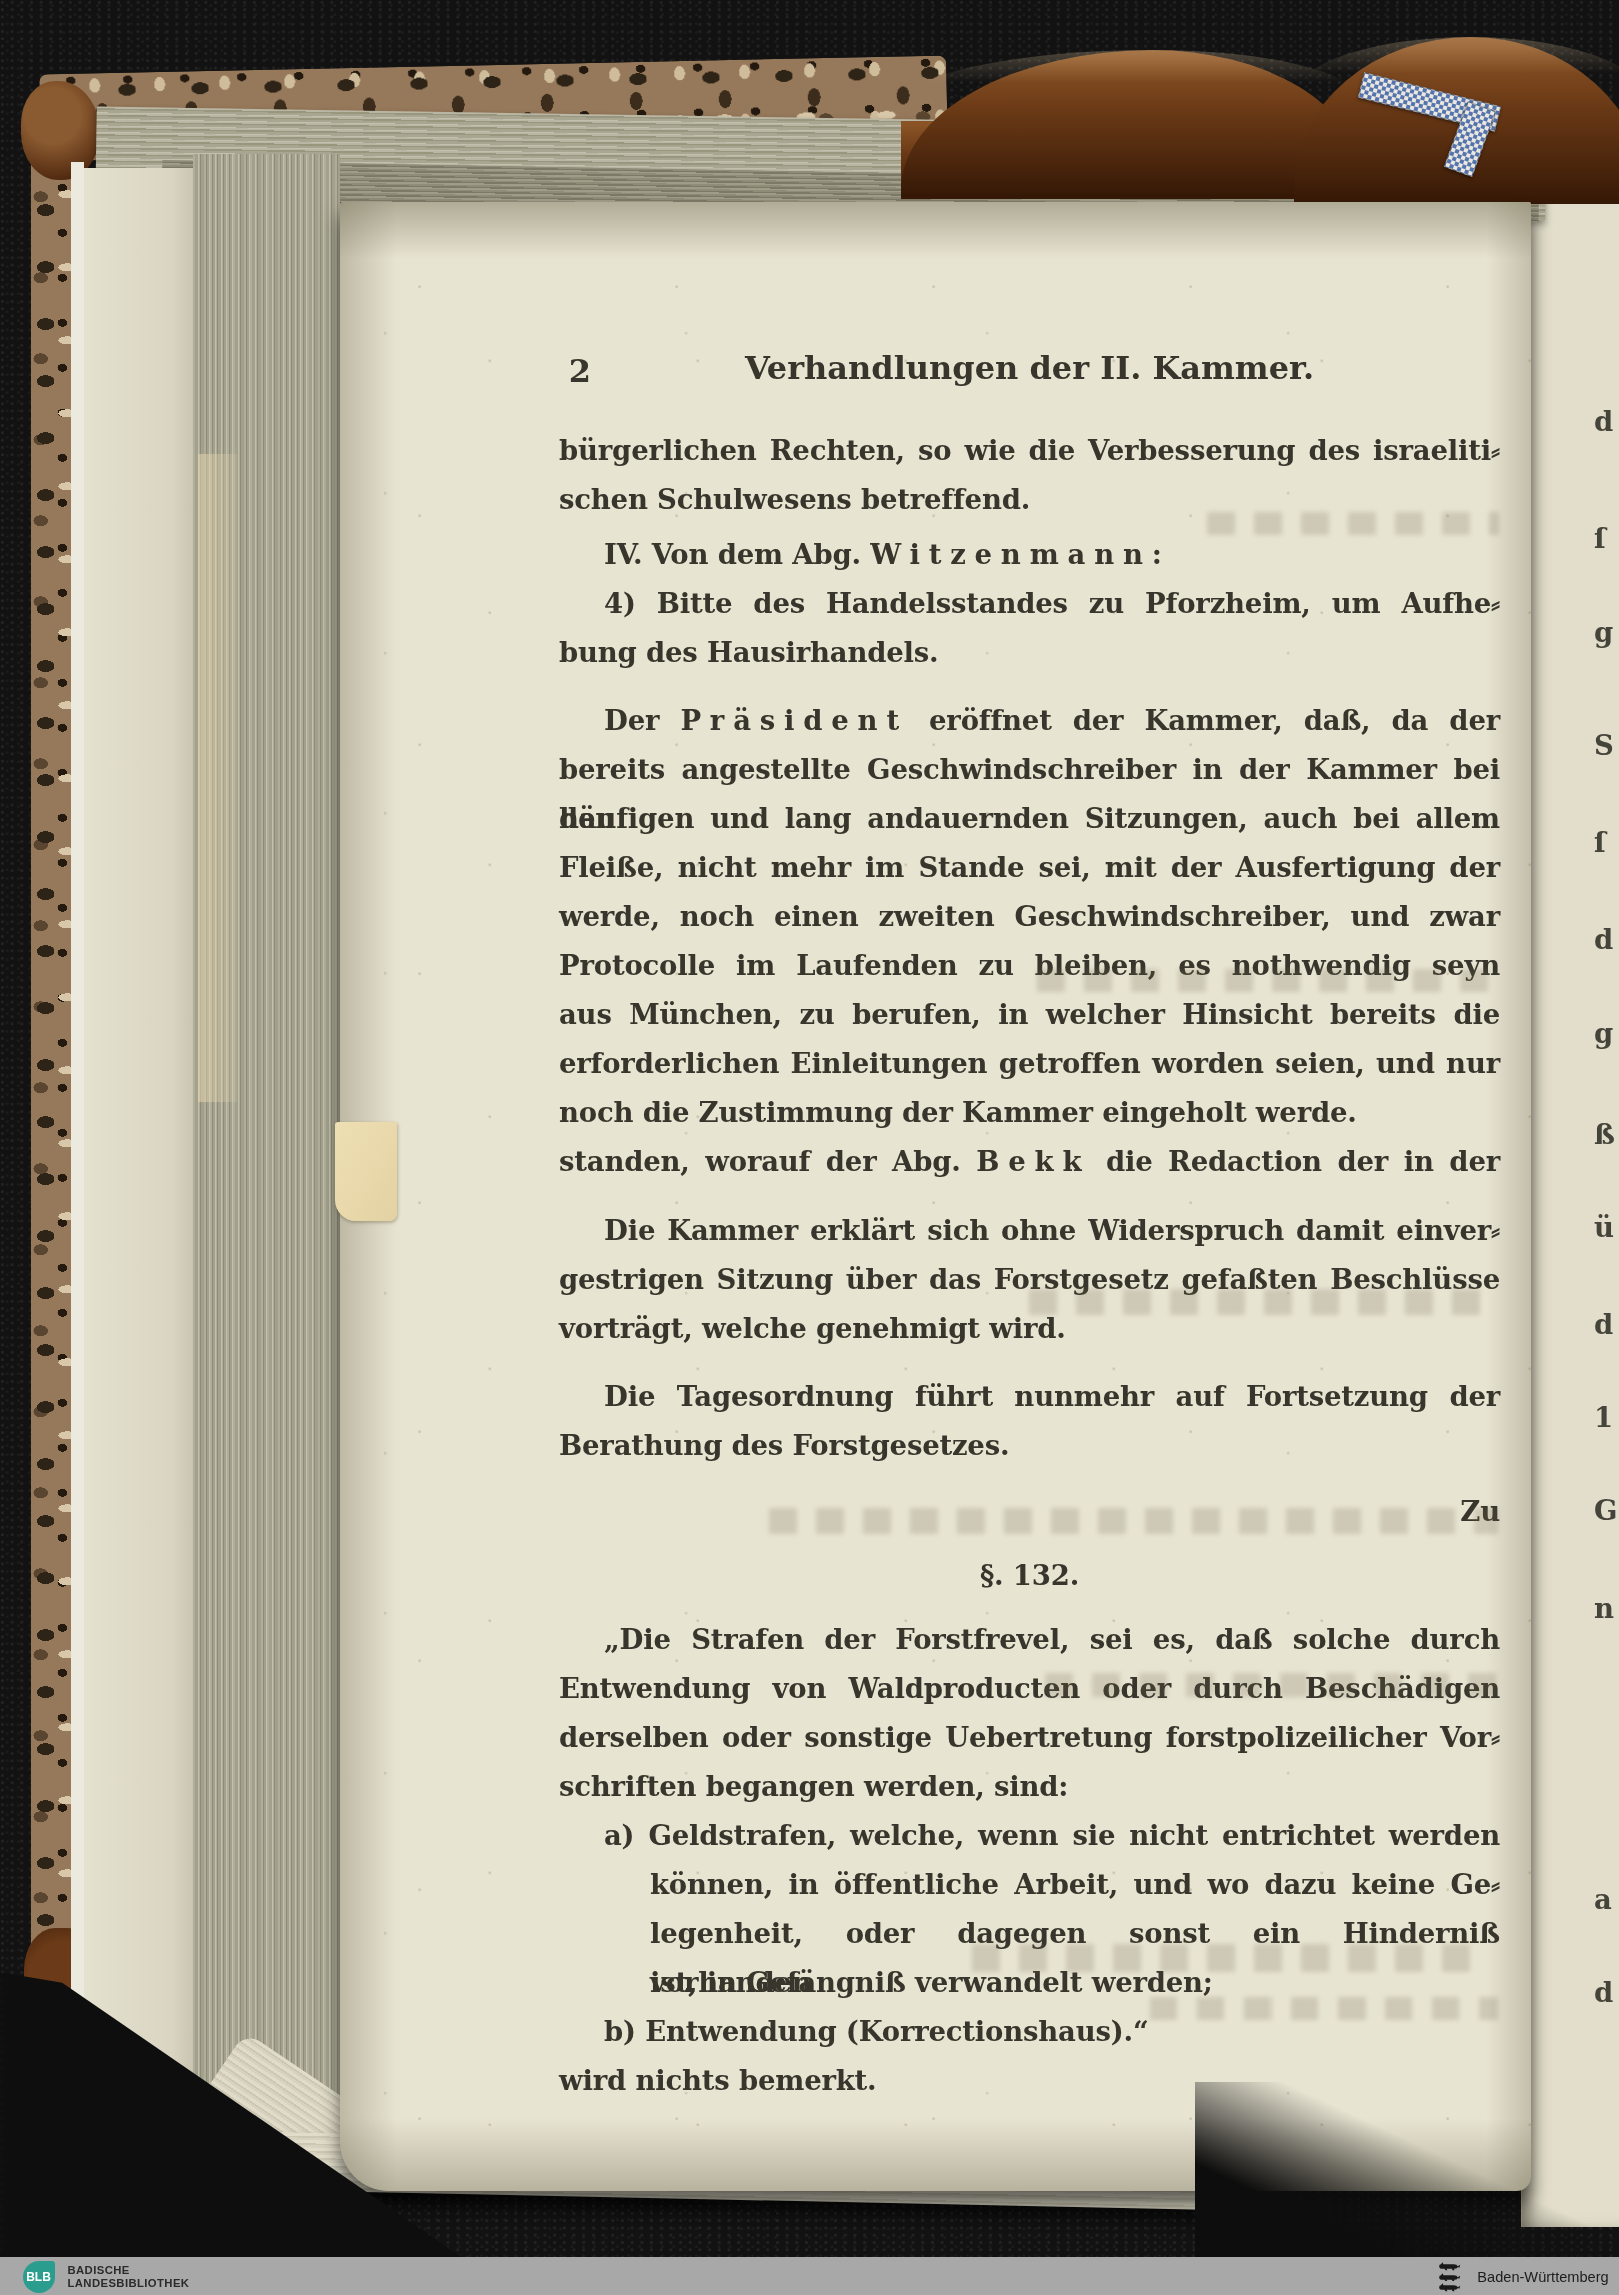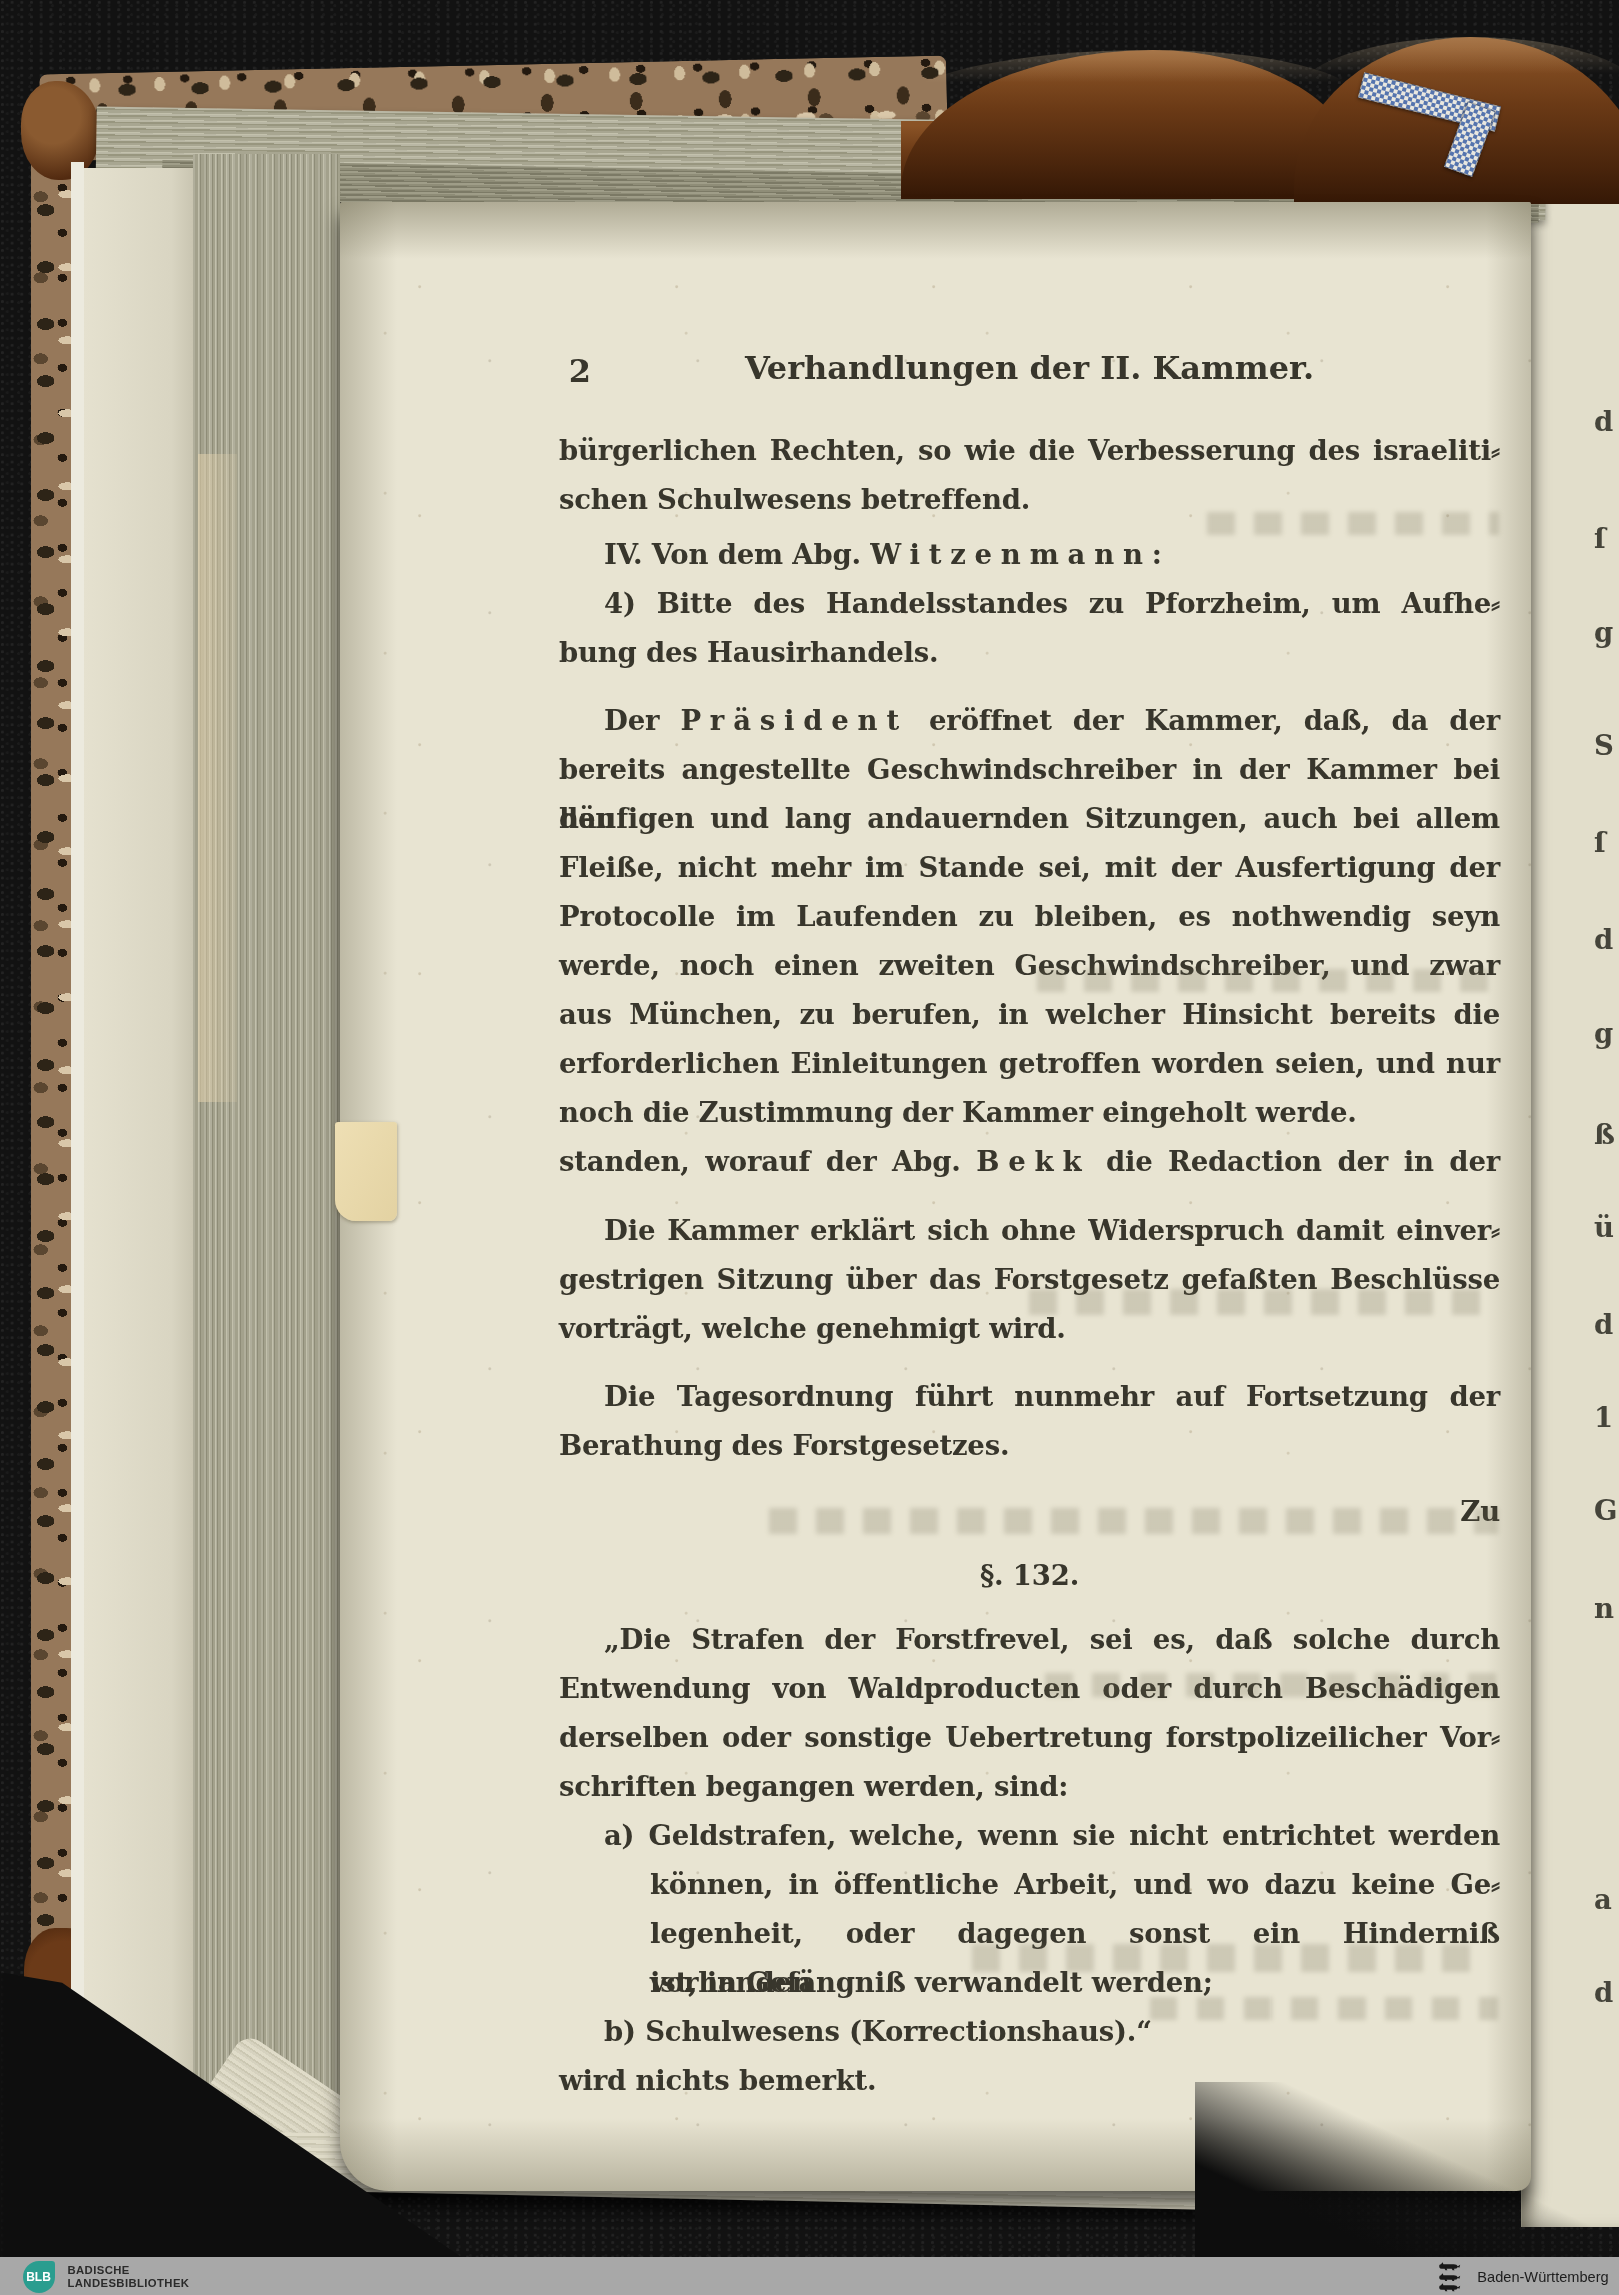--- a/index.html
+++ b/index.html
@@ -180,42 +180,42 @@
   <div id="page-text-lines">
       <div class="line j"><span>bürgerlichen Rechten, so wie die Verbesserung des israeliti⸗</span></div>
       <div class="line"><span>schen Schulwesens betreffend.</span></div>
       <div class="line i1" style="margin-top: 5.7px;"><span>IV. Von dem Abg. </span><span class="sperr">Witzenmann</span><span>:</span></div>
       <div class="line j i1"><span>4) Bitte des Handelsstandes zu Pforzheim, um Aufhe⸗</span></div>
       <div class="line"><span>bung des Hausirhandels.</span></div>
       <div class="line j i1" style="margin-top: 19.4px;"><span>Der </span><span class="sperr">Präsident</span><span> eröffnet der Kammer, daß, da der</span></div>
       <div class="line j"><span>bereits angestellte Geschwindschreiber in der Kammer bei den</span></div>
       <div class="line j"><span>häufigen und lang andauernden Sitzungen, auch bei allem</span></div>
       <div class="line j"><span>Fleiße, nicht mehr im Stande sei, mit der Ausfertigung der</span></div>
+      <div class="line j"><span>werde, noch einen zweiten Geschwindschreiber, und zwar</span></div>
       <div class="line j"><span>Protocolle im Laufenden zu bleiben, es nothwendig seyn</span></div>
-      <div class="line j"><span>werde, noch einen zweiten Geschwindschreiber, und zwar</span></div>
       <div class="line j"><span>aus München, zu berufen, in welcher Hinsicht bereits die</span></div>
       <div class="line j"><span>erforderlichen Einleitungen getroffen worden seien, und nur</span></div>
       <div class="line"><span>noch die Zustimmung der Kammer eingeholt werde.</span></div>
       <div class="line j"><span>standen, worauf der Abg. </span><span class="sperr">Bekk</span><span> die Redaction der in der</span></div>
       <div class="line j i1" style="margin-top: 20px;"><span>Die Kammer erklärt sich ohne Widerspruch damit einver⸗</span></div>
       <div class="line j"><span>gestrigen Sitzung über das Forstgesetz gefaßten Beschlüsse</span></div>
       <div class="line"><span>vorträgt, welche genehmigt wird.</span></div>
       <div class="line j i1" style="margin-top: 18.6px;"><span>Die Tagesordnung führt nunmehr auf Fortsetzung der</span></div>
       <div class="line"><span>Berathung des Forstgesetzes.</span></div>
       <div class="line i1" style="margin-top: 17px; text-align: right;"><span>Zu</span></div>
       <div class="line c" style="margin-top: 15.4px;"><span>§. 132.</span></div>
       <div class="line j i1" style="margin-top: 15.4px;"><span>„Die Strafen der Forstfrevel, sei es, daß solche durch</span></div>
       <div class="line j"><span>Entwendung von Waldproducten oder durch Beschädigen</span></div>
       <div class="line j"><span>derselben oder sonstige Uebertretung forstpolizeilicher Vor⸗</span></div>
       <div class="line"><span>schriften begangen werden, sind:</span></div>
       <div class="line j i1"><span>a) Geldstrafen, welche, wenn sie nicht entrichtet werden</span></div>
       <div class="line j i2"><span>können, in öffentliche Arbeit, und wo dazu keine Ge⸗</span></div>
       <div class="line j i2"><span>legenheit, oder dagegen sonst ein Hinderniß vorhanden</span></div>
       <div class="line i2"><span>ist, in Gefängniß verwandelt werden;</span></div>
-      <div class="line i1"><span>b) Schulwesens (Korrectionshaus).“</span></div>
+      <div class="line i1"><span>b) Entwendung (Korrectionshaus).“</span></div>
       <div class="line"><span>wird nichts bemerkt.</span></div>
     </div>
 </div>
 
 <div class="abs z7" id="slip"></div>
 <div class="smudge" id="sm1"></div>
 <div class="smudge" id="sm2"></div>
 <div class="smudge" id="sm3"></div>
 <div class="smudge" id="sm4"></div>
 <div class="smudge" id="sm5"></div>

